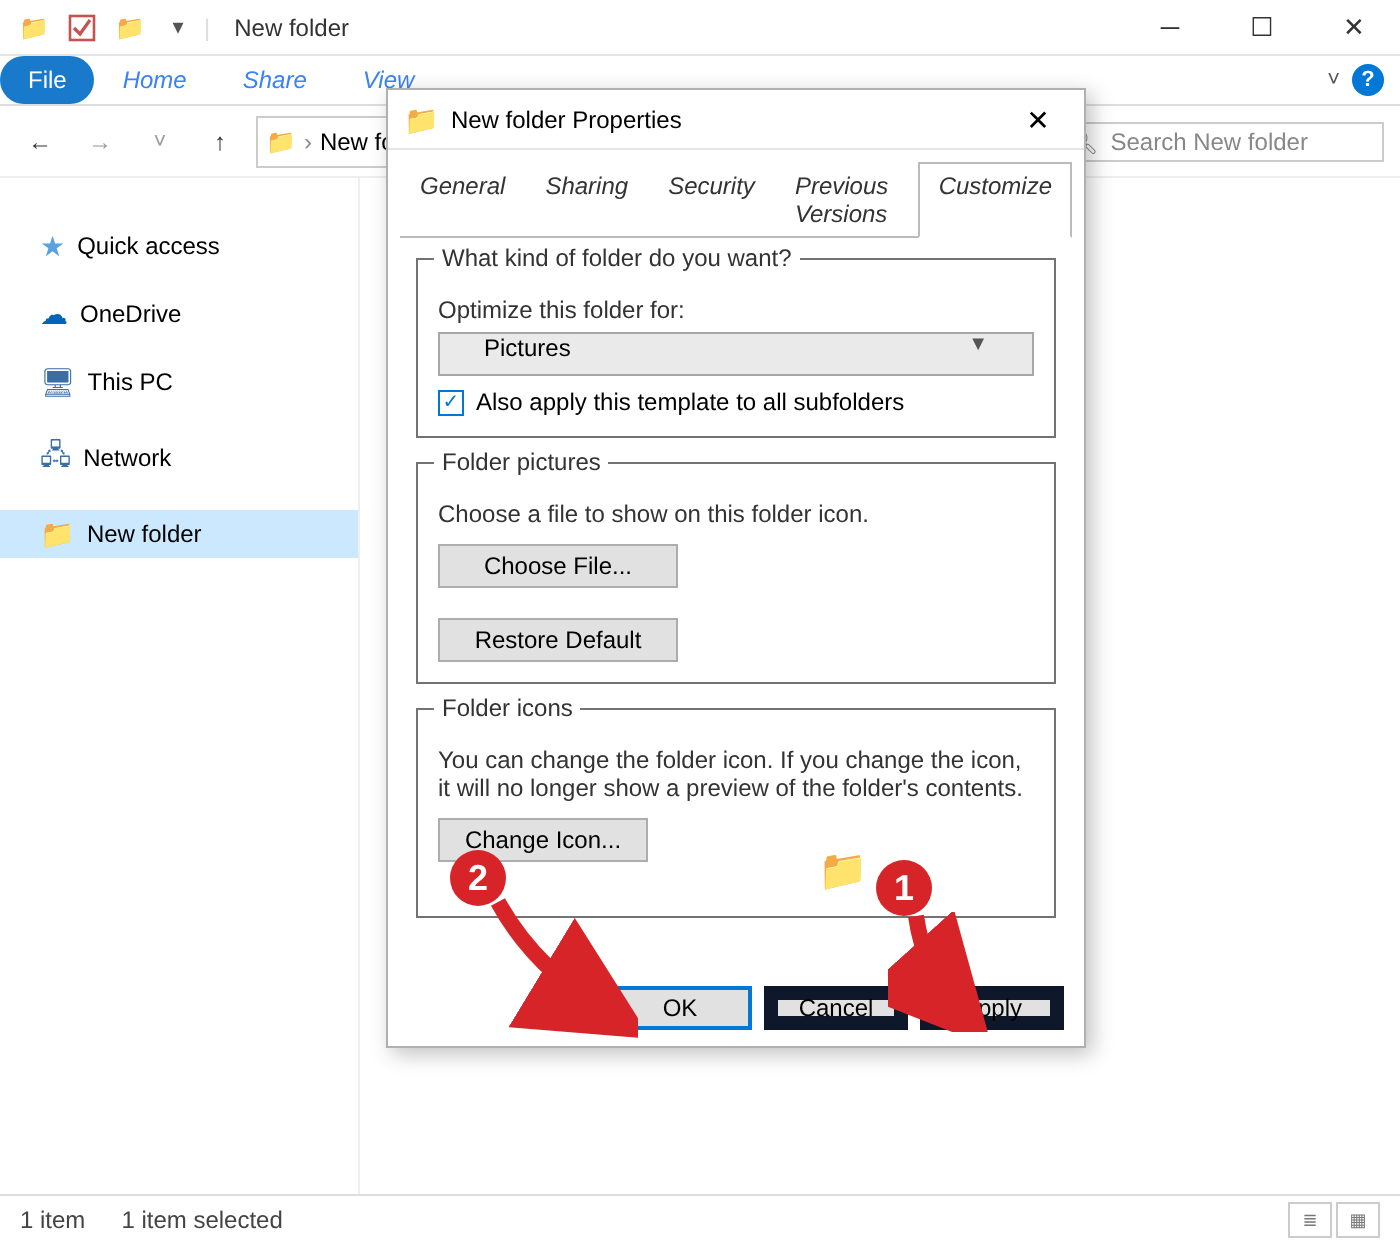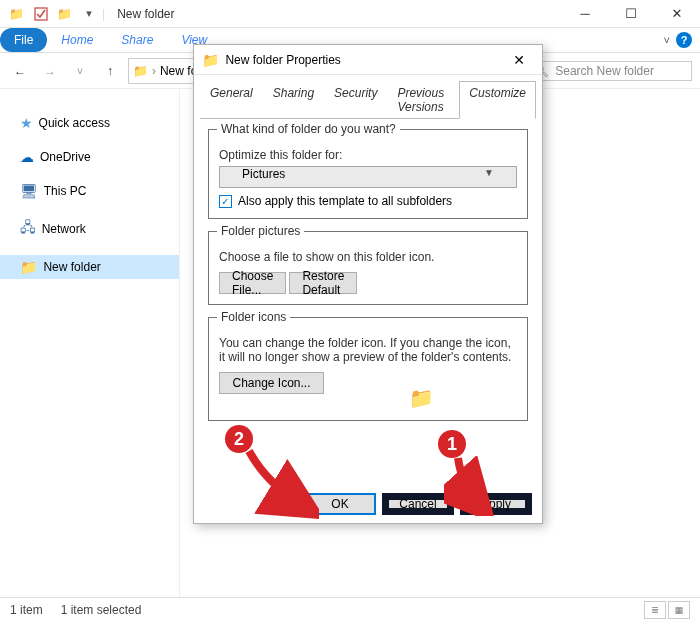--- a/index.html
+++ b/index.html
@@ -191,21 +191,21 @@
       </div>
       <div class="checkbox-row">
         <div class="chk">✓</div>
         <span>Also apply this template to all subfolders</span>
       </div>
     </div>
 
     <div class="groupbox">
       <div class="group-title">Folder pictures</div>
       <div class="desc">Choose a file to show on this folder icon.</div>
-      <div style="display:flex;flex-direction:row;gap:3px;width:120px">
+      <div style="display:flex;flex-direction:column;gap:15px;width:120px">
         <div class="btn">Choose File...</div>
         <div class="btn">Restore Default</div>
       </div>
     </div>
 
     <div class="groupbox">
       <div class="group-title">Folder icons</div>
       <div class="desc">You can change the folder icon. If you change the icon, it will no longer show a preview of the folder's contents.</div>
       <div class="btn" style="width:105px">Change Icon...</div>
       <span class="folder-glyph-big">📁</span>

